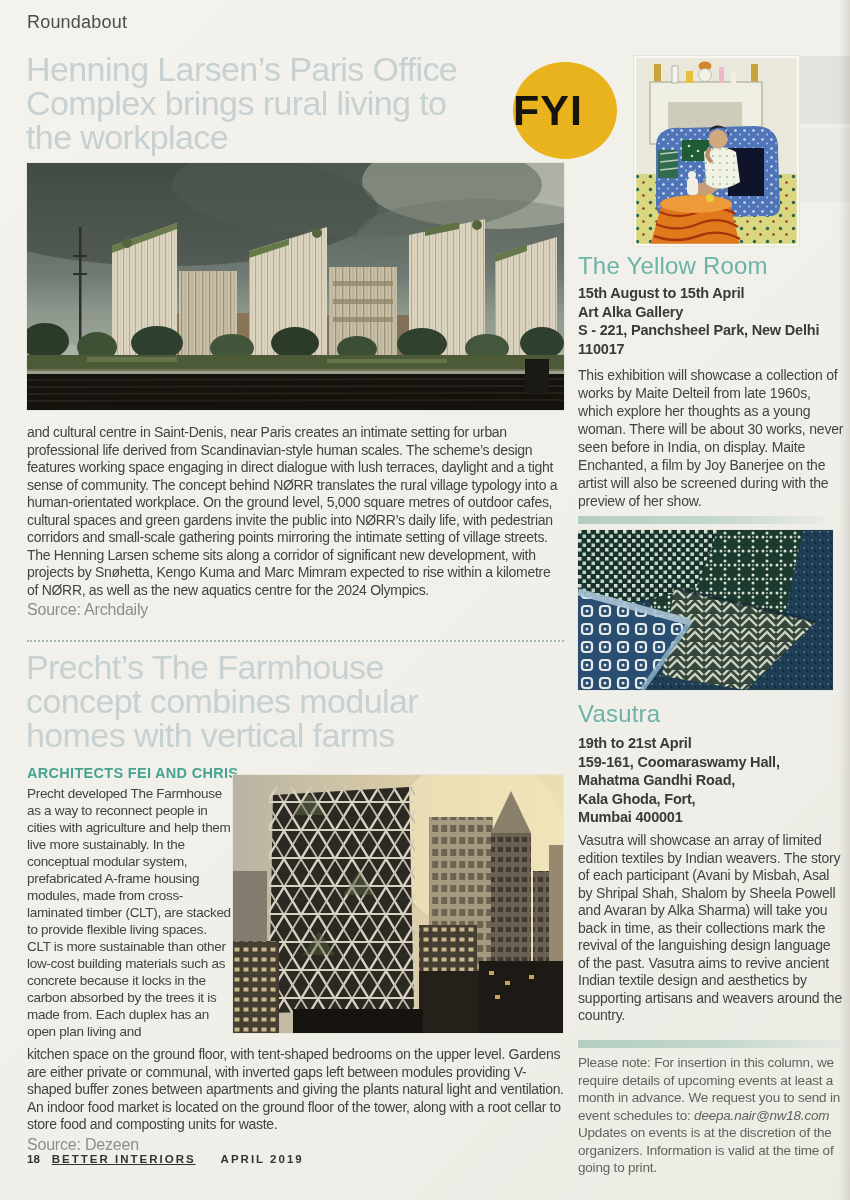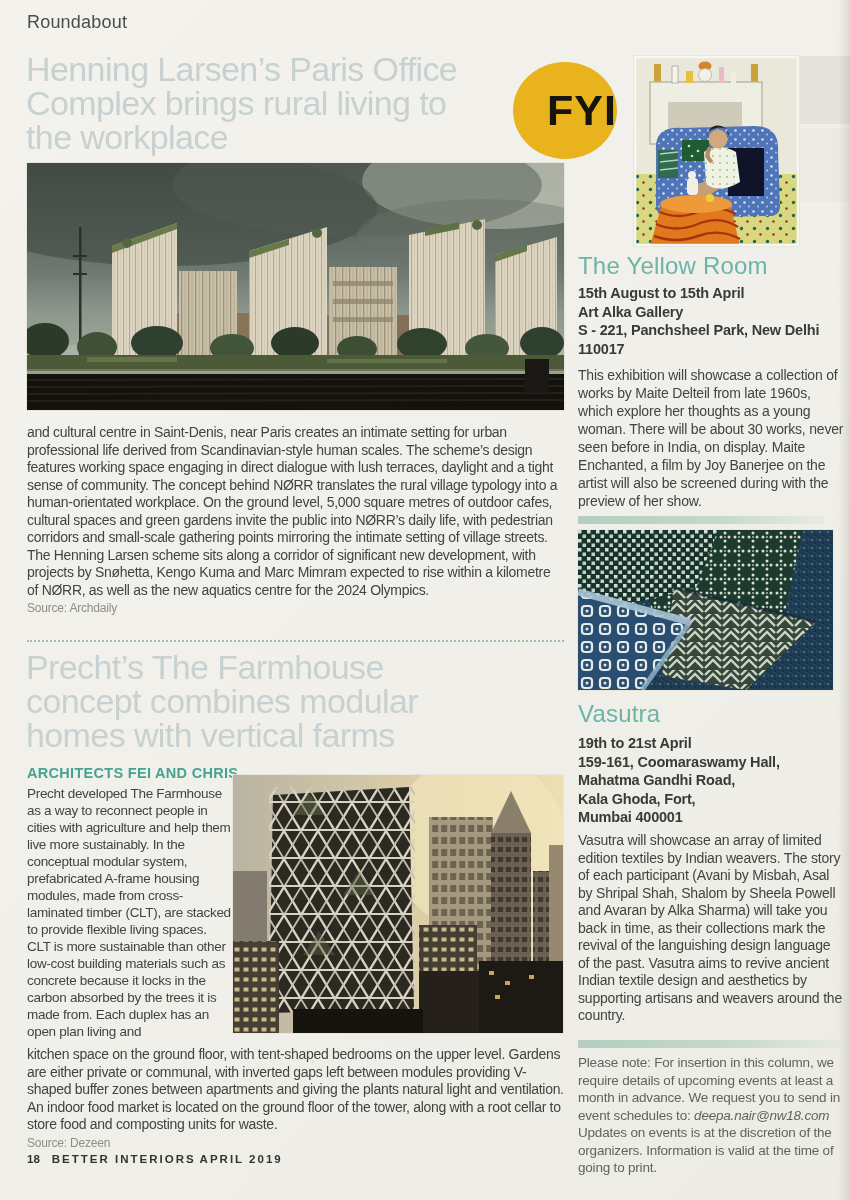--- a/index.html
+++ b/index.html
@@ -11,41 +11,41 @@
   .abs{position:absolute;}
   
   .kicker{font-size:18px;color:#4c4c49;letter-spacing:.2px;}
   .headline{font-size:34px;line-height:34px;letter-spacing:-.6px;color:#c7d1d2;font-weight:400;}
   .teal-caps{color:#46a392;font-weight:700;font-size:14.5px;letter-spacing:.3px;white-space:nowrap;}
   .event-title{color:#6cb4a8;font-size:24px;font-weight:400;letter-spacing:.2px;}
   
   .para{font-size:14px;line-height:17.5px;letter-spacing:-.3px;color:#434340;}
   .para-r{font-size:14px;line-height:18px;letter-spacing:-.2px;color:#434340;}
   .bold-lines div{font-size:14.5px;line-height:18.5px;font-weight:700;color:#3a3a37;letter-spacing:-.2px;}
-  .source{font-size:12px;color:#8e8e87;margin-top:2px;letter-spacing:-.2px;}
+  .source{font-size:16px;color:#8e8e87;margin-top:2px;letter-spacing:-.2px;}
   .note{font-size:13.5px;line-height:17.5px;color:#63635e;letter-spacing:-.2px;}
   .note .email{font-style:italic;}
   
   .fyi{
     width:104px;height:97px;border-radius:50%;background:#e9b31e;
-    display:flex;align-items:center;justify-content:flex-end;
+    display:flex;align-items:center;justify-content:flex-start;
     font-size:43px;font-weight:700;color:#17140e;letter-spacing:1px;
   }
   .dotted-rule{border-top:2px dotted #a3bcb1;height:0;}
   .teal-bar{height:8px;background:linear-gradient(to right,#b3cec0 0%,#c3d8ca 55%,rgba(195,216,202,.15) 100%);}
   .photo{overflow:hidden;box-shadow:0 0 0 1px rgba(230,228,218,.9);}
   .photo svg{display:block;width:100%;height:100%;}
   .ghost{background:#e3e2dd;}
   .ghost.lite{background:#ebeae4;}
   .edge-shade{top:0;right:0;width:12px;height:1200px;
     background:linear-gradient(to right,rgba(0,0,0,0),rgba(120,115,100,.18));}
   
   .footer{font-size:11.5px;font-weight:700;color:#34342f;}
   .footer .pg{margin-right:12px;}
-  .footer .mag{letter-spacing:2px;margin-right:4px;}
+  .footer .mag{letter-spacing:2px;margin-right:25px;text-decoration:underline;}
   .footer .iss{letter-spacing:2px;}
 </style>
 </head>
 <body>
 
 <div class="abs kicker" style="left:27px;top:12px;">Roundabout</div>
 <div class="abs ghost" style="left:797px;top:56px;width:53px;height:68px;"></div>
 <div class="abs ghost lite" style="left:797px;top:128px;width:53px;height:74px;"></div>
 
 <div class="abs headline" style="left:26px;top:52px;width:540px;">

